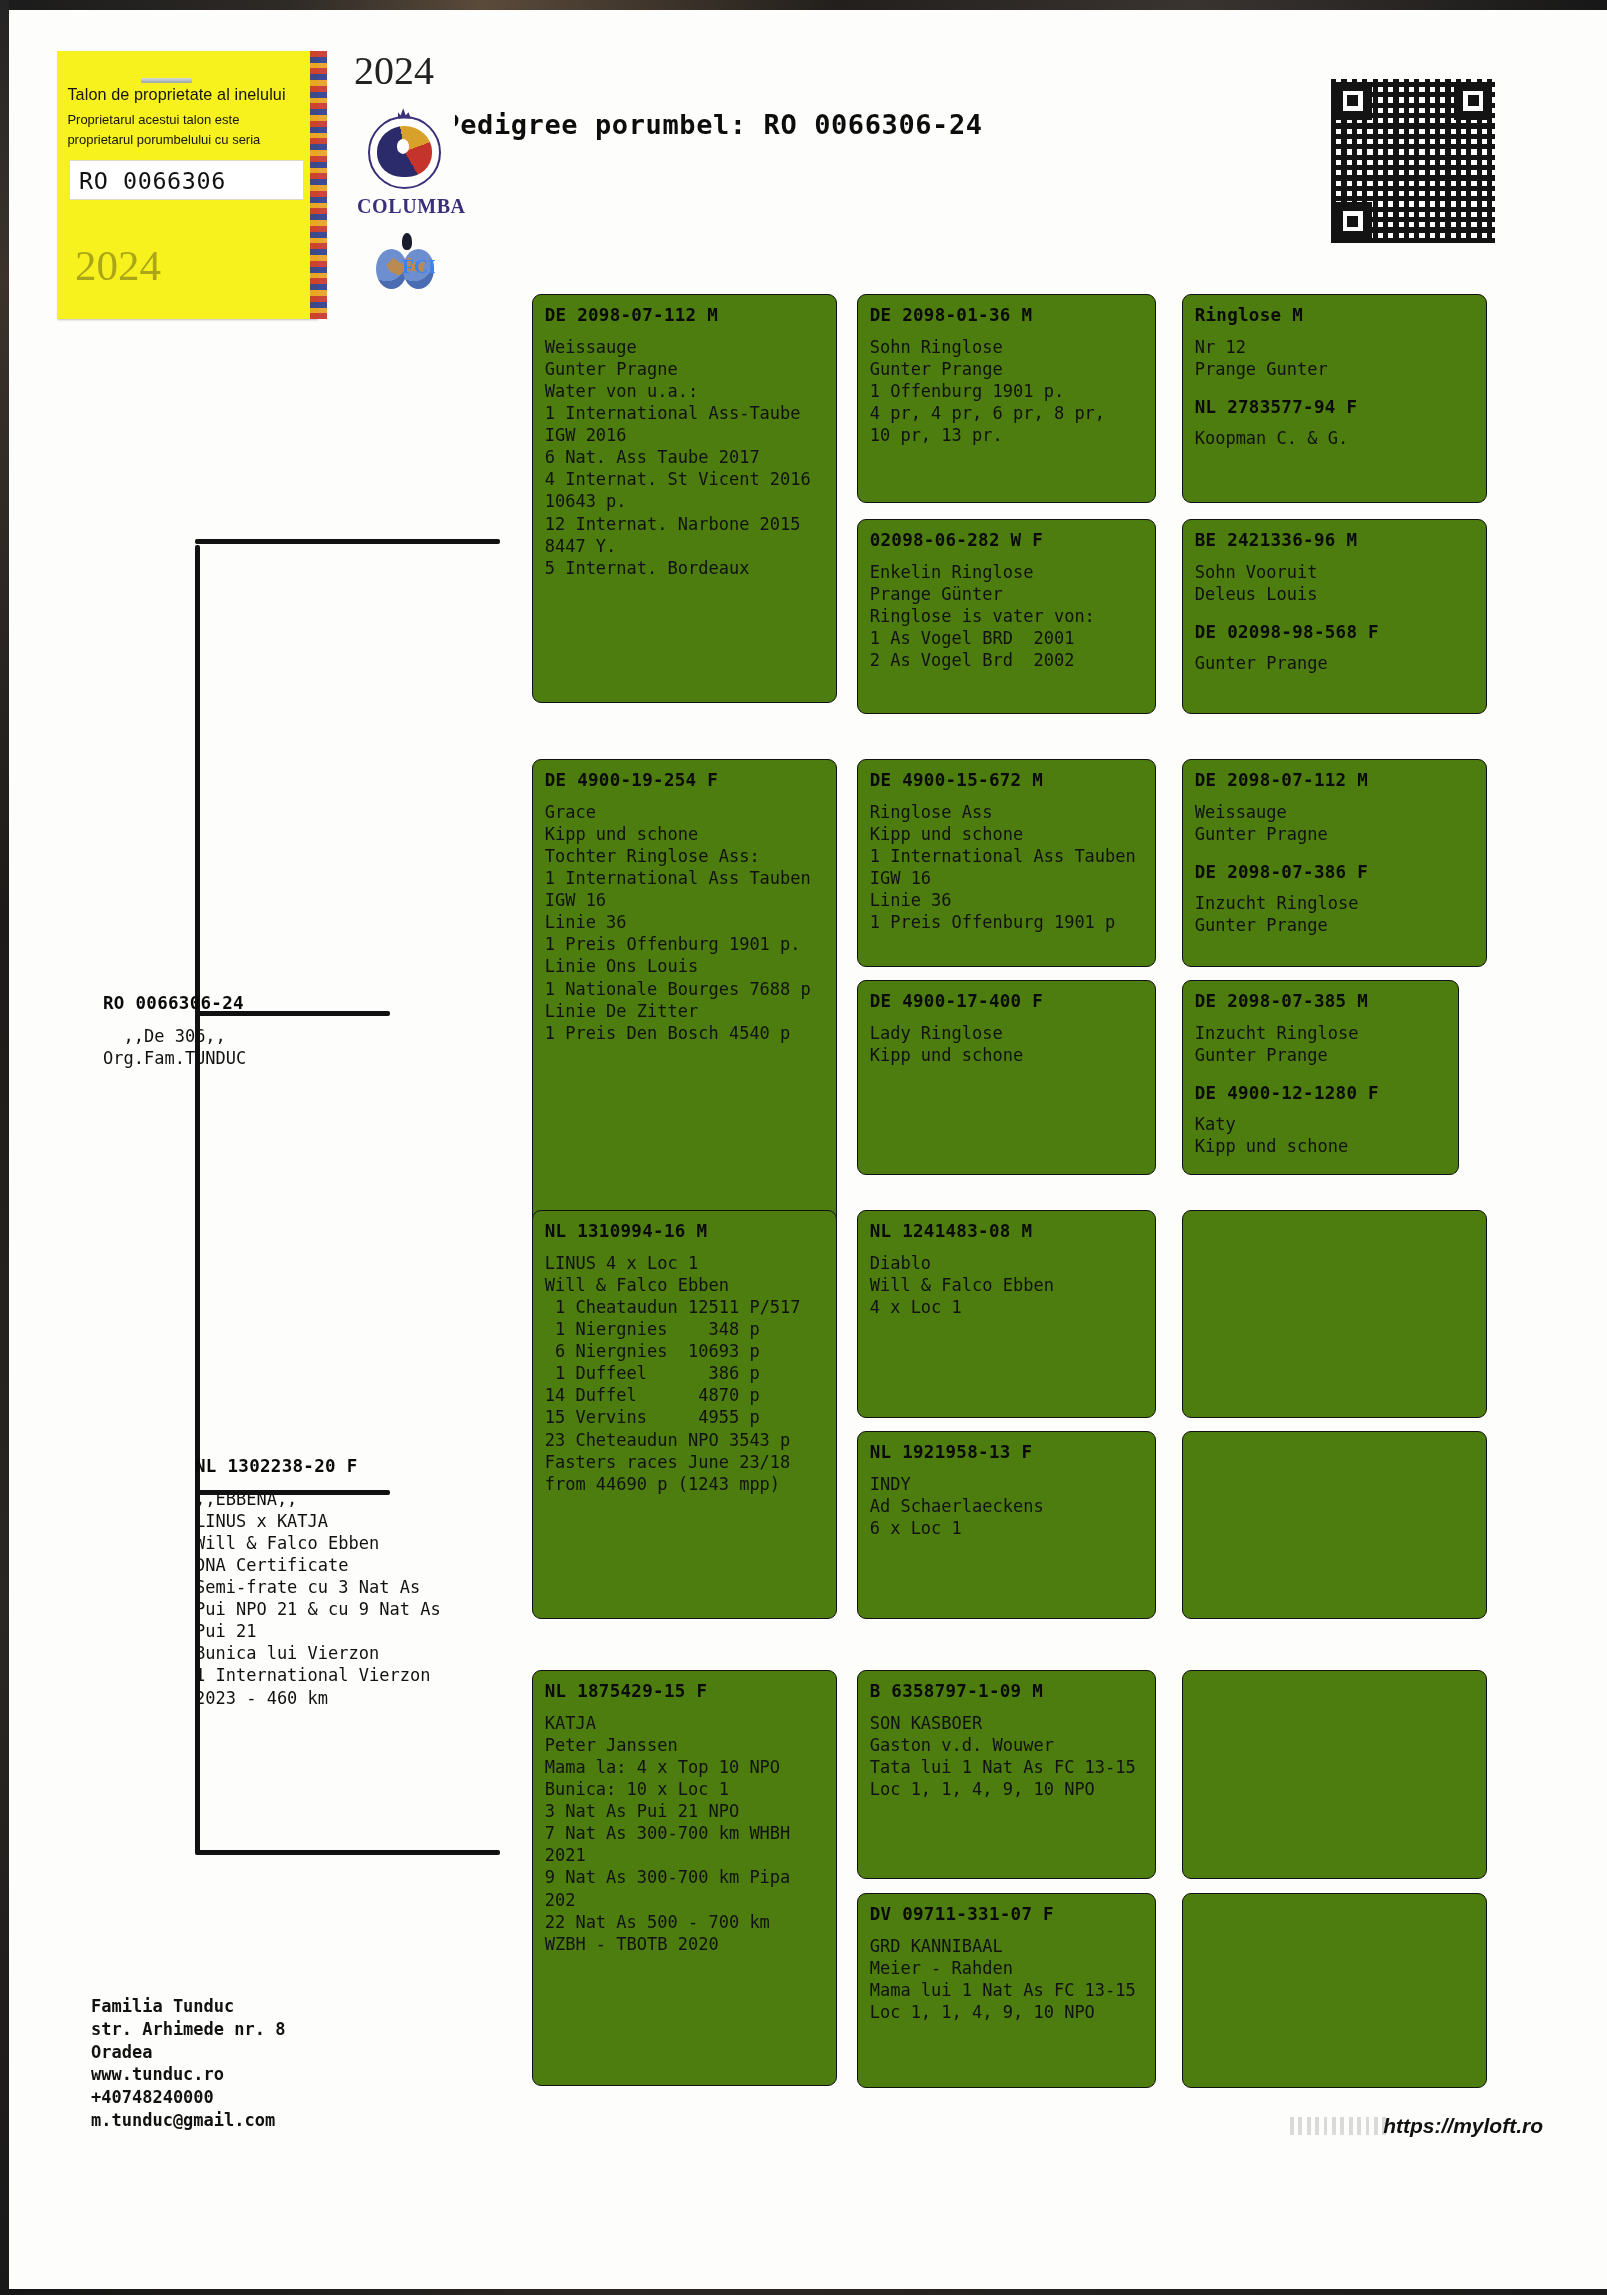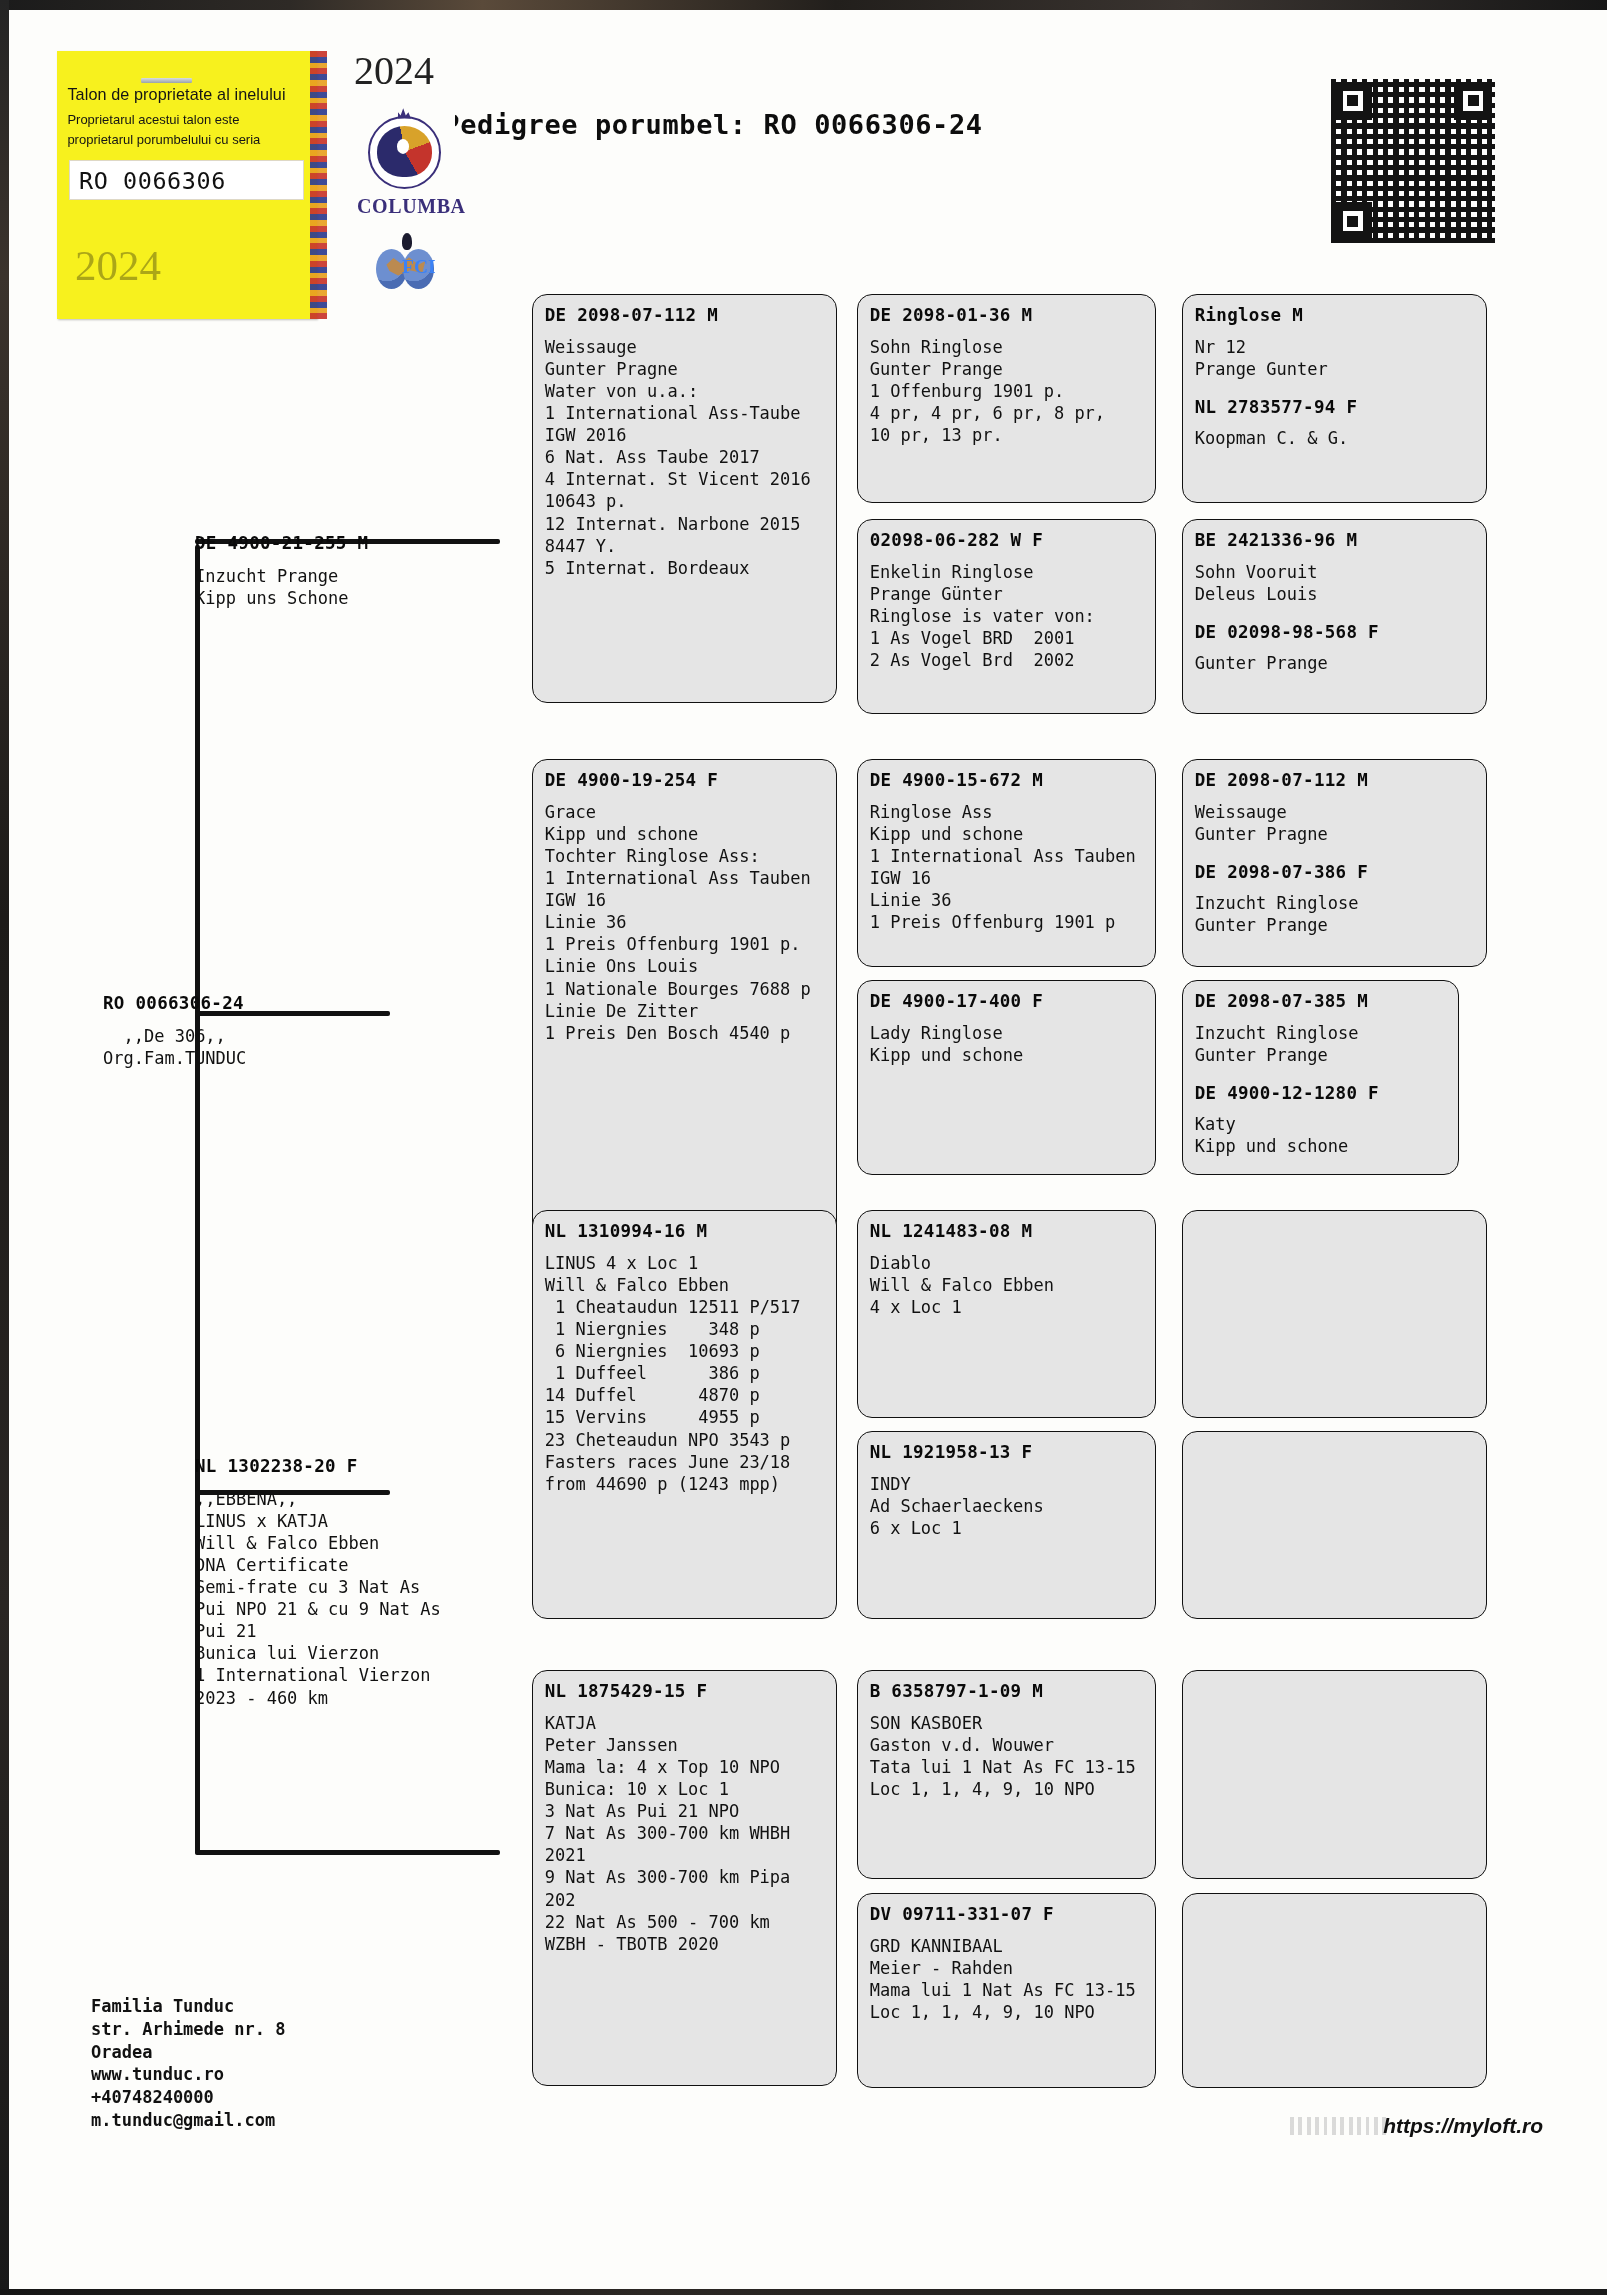--- a/index.html
+++ b/index.html
@@ -190,23 +190,23 @@
   .qr .f3 { left: 2.6px; bottom: 2.6px; }
   .qr .fdot { position: absolute; width: 10.4px; height: 10.4px; background:#000; }
   .qr .d1 { left: 16.2px; top: 16.2px; }
   .qr .d2 { right: 16.2px; top: 16.2px; }
   .qr .d3 { left: 16.2px; bottom: 16.2px; }
 
   
   .pbox {
     position: absolute;
     box-sizing: border-box;
-    background: #e5e5e5;
+    background: #4d7c0f;
     border: 1.9px solid #111111;
-    border-radius: 15px;
+    border-radius: 9px;
     overflow: hidden;
     padding: 10.4px 11.7px 6.5px 11.7px;
   }
   .pbox .pid {
     font-family: "DejaVu Sans Mono", monospace;
     font-size: 17.5px;
     font-weight: bold;
     color: #0a0a0a;
     letter-spacing: 0.3px;
     white-space: pre;
@@ -313,25 +313,20 @@
   <div class="rail" style="left:195px; top:1011px; width:195px; height:5.2px;"></div>
   <div class="rail" style="left:195px; top:1490px; width:195px; height:5.2px;"></div>
 
   <div class="rail" style="left:195px; top:539px; width:305px; height:5.2px;"></div>
   <div class="rail" style="left:195px; top:545px; width:5.2px; height:474px;"></div>
   <div class="rail" style="left:195px; top:1490px; width:5.2px; height:364px;"></div>
   <div class="rail" style="left:195px; top:1850px; width:305px; height:5.2px;"></div>
 
   <div class="rail" style="left:195px; top:923px; width:5.2px; height:94px;"></div>
 
-  <div class="plain" style="left:195px; top:533px; width:305px;">
-    <div class="pid">DE 4900-21-255 M</div>
-    <div class="pbody">Inzucht Prange
-Kipp uns Schone</div>
-  </div>
 
   <div class="plain" style="left:103px; top:993px; width:312px;">
     <div class="pid">RO 0066306-24</div>
     <div class="pbody">  ,,De 306,,
 Org.Fam.TUNDUC</div>
   </div>
 
   <div class="plain" style="left:195px; top:1456px; width:312px;">
     <div class="pid">NL 1302238-20 F</div>
     <div class="pbody">,,EBBENA,,

